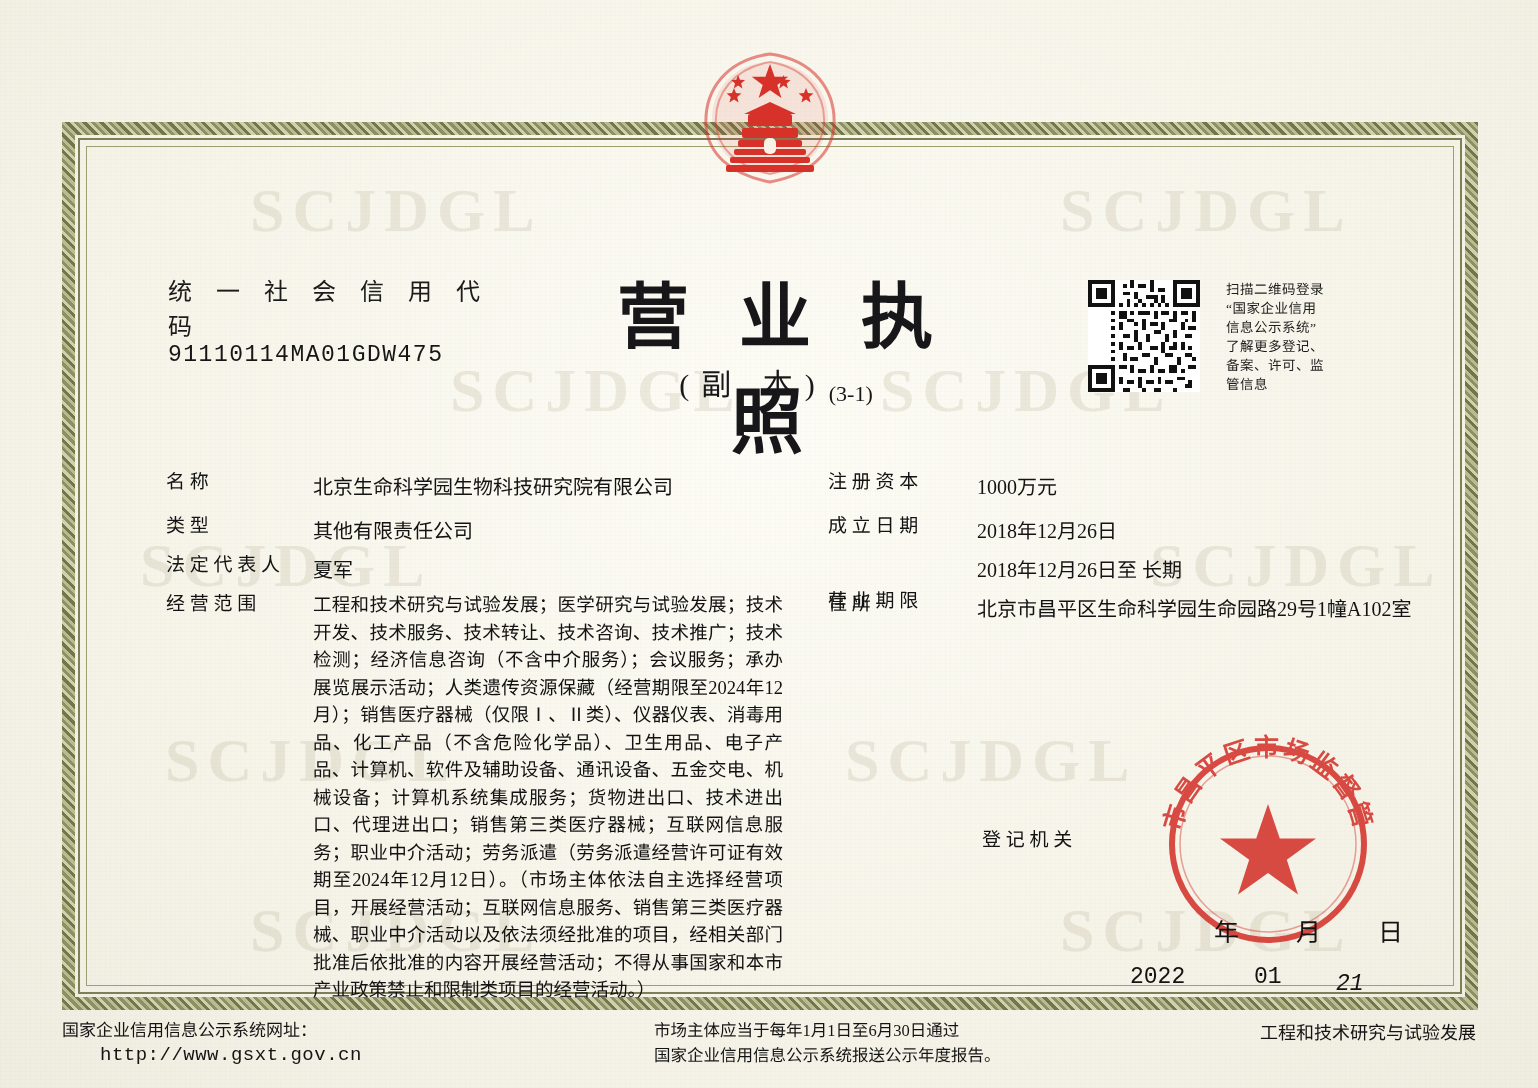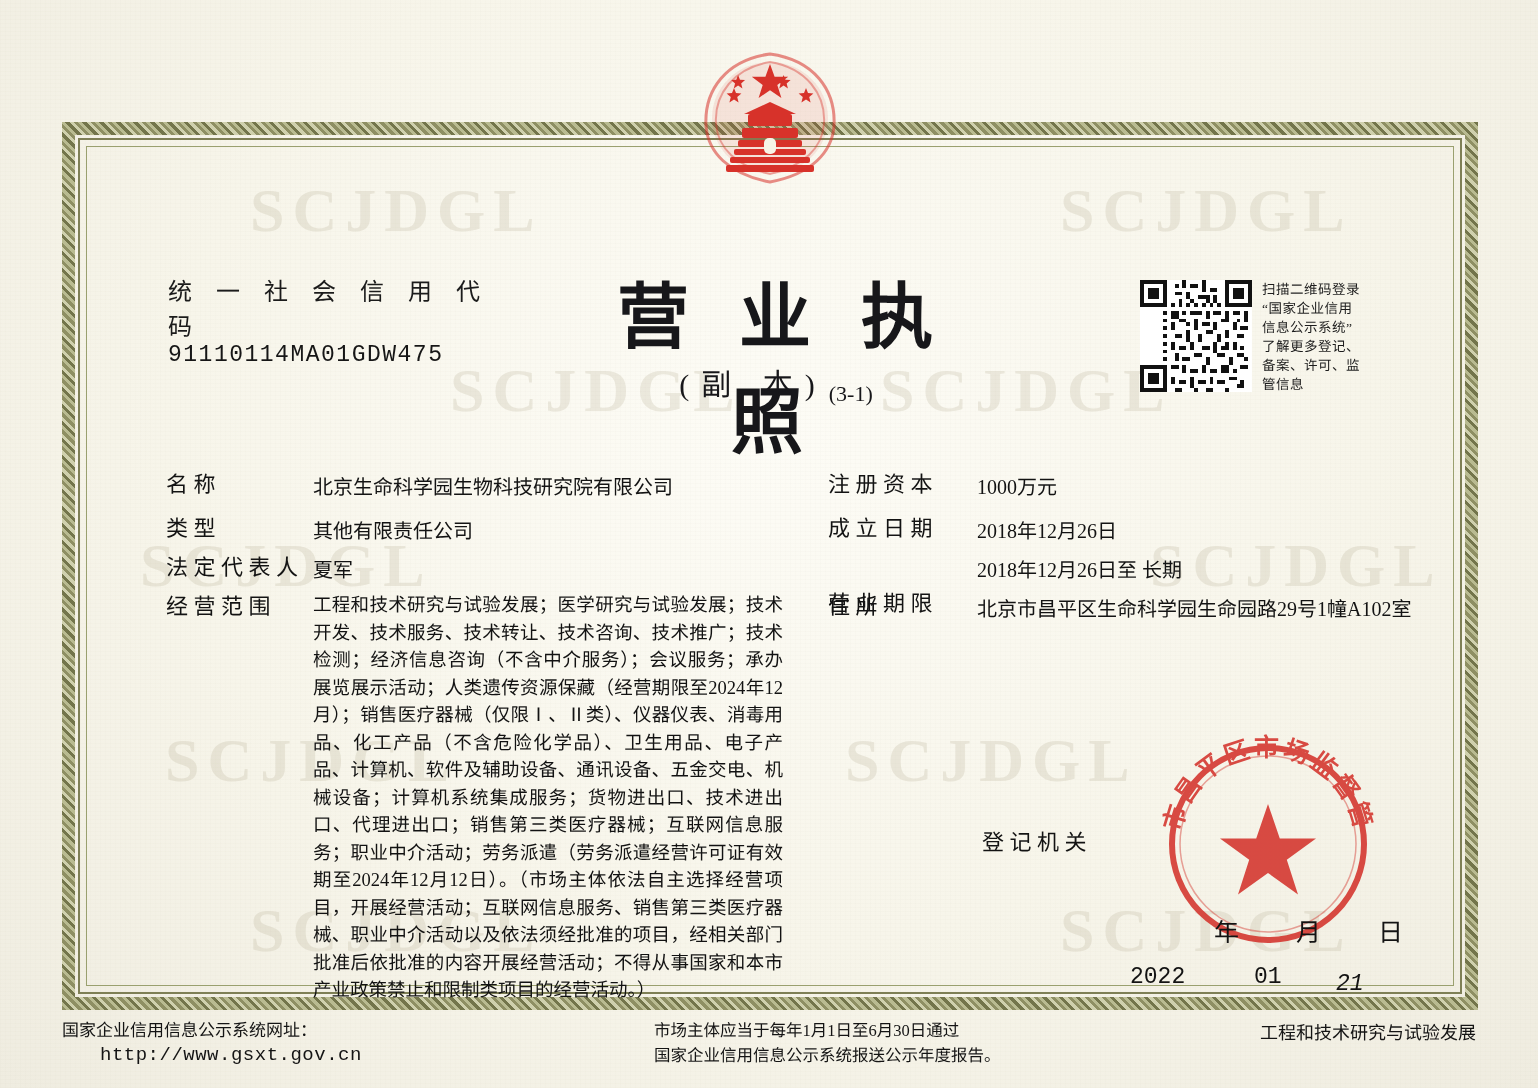--- a/index.html
+++ b/index.html
@@ -135,43 +135,43 @@
     font-size: 22px;
     font-family: "Liberation Serif", serif;
     position: relative;
     top: 6px;
     left: 2px;
   }
 
   
   #qr-block {
     position: absolute;
-    left: 1140px; top: 280px;
+    left: 1088px; top: 280px;
     width: 280px;
     display: flex;
-    gap: 10px;
+    gap: 26px;
   }
   #qr-code {
     width: 112px; height: 112px;
     background: #fff;
     position: relative;
   }
   #qr-note {
     font-size: 13.5px;
     line-height: 19px;
     color: #1c1c1c;
     letter-spacing: 0.5px;
     font-family: "Liberation Serif", serif;
     width: 130px;
   }
 
   
   .field-label {
     position: absolute;
-    font-size: 22px;
+    font-size: 19px;
     color: #131313;
     font-family: "Liberation Serif", serif;
     white-space: nowrap;
   }
   .field-value {
     position: absolute;
     font-size: 20px;
     color: #131313;
     font-family: "Liberation Serif", serif;
     white-space: nowrap;

